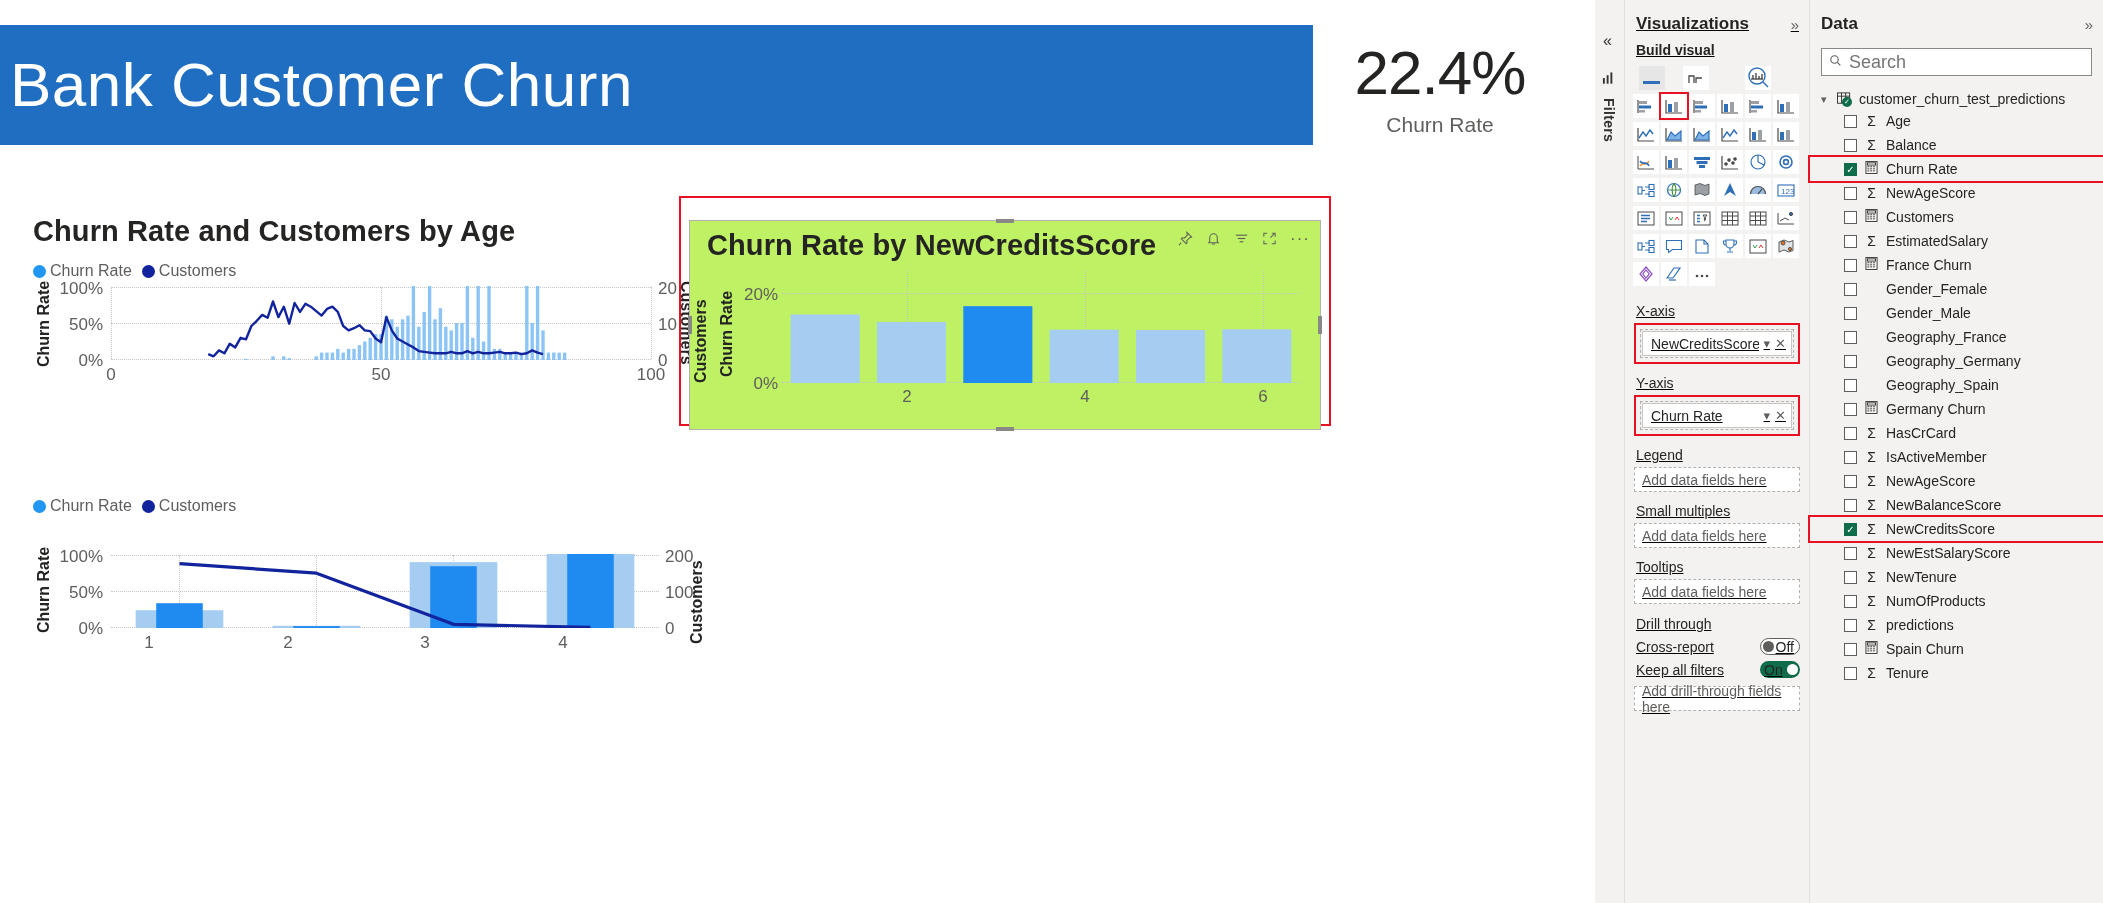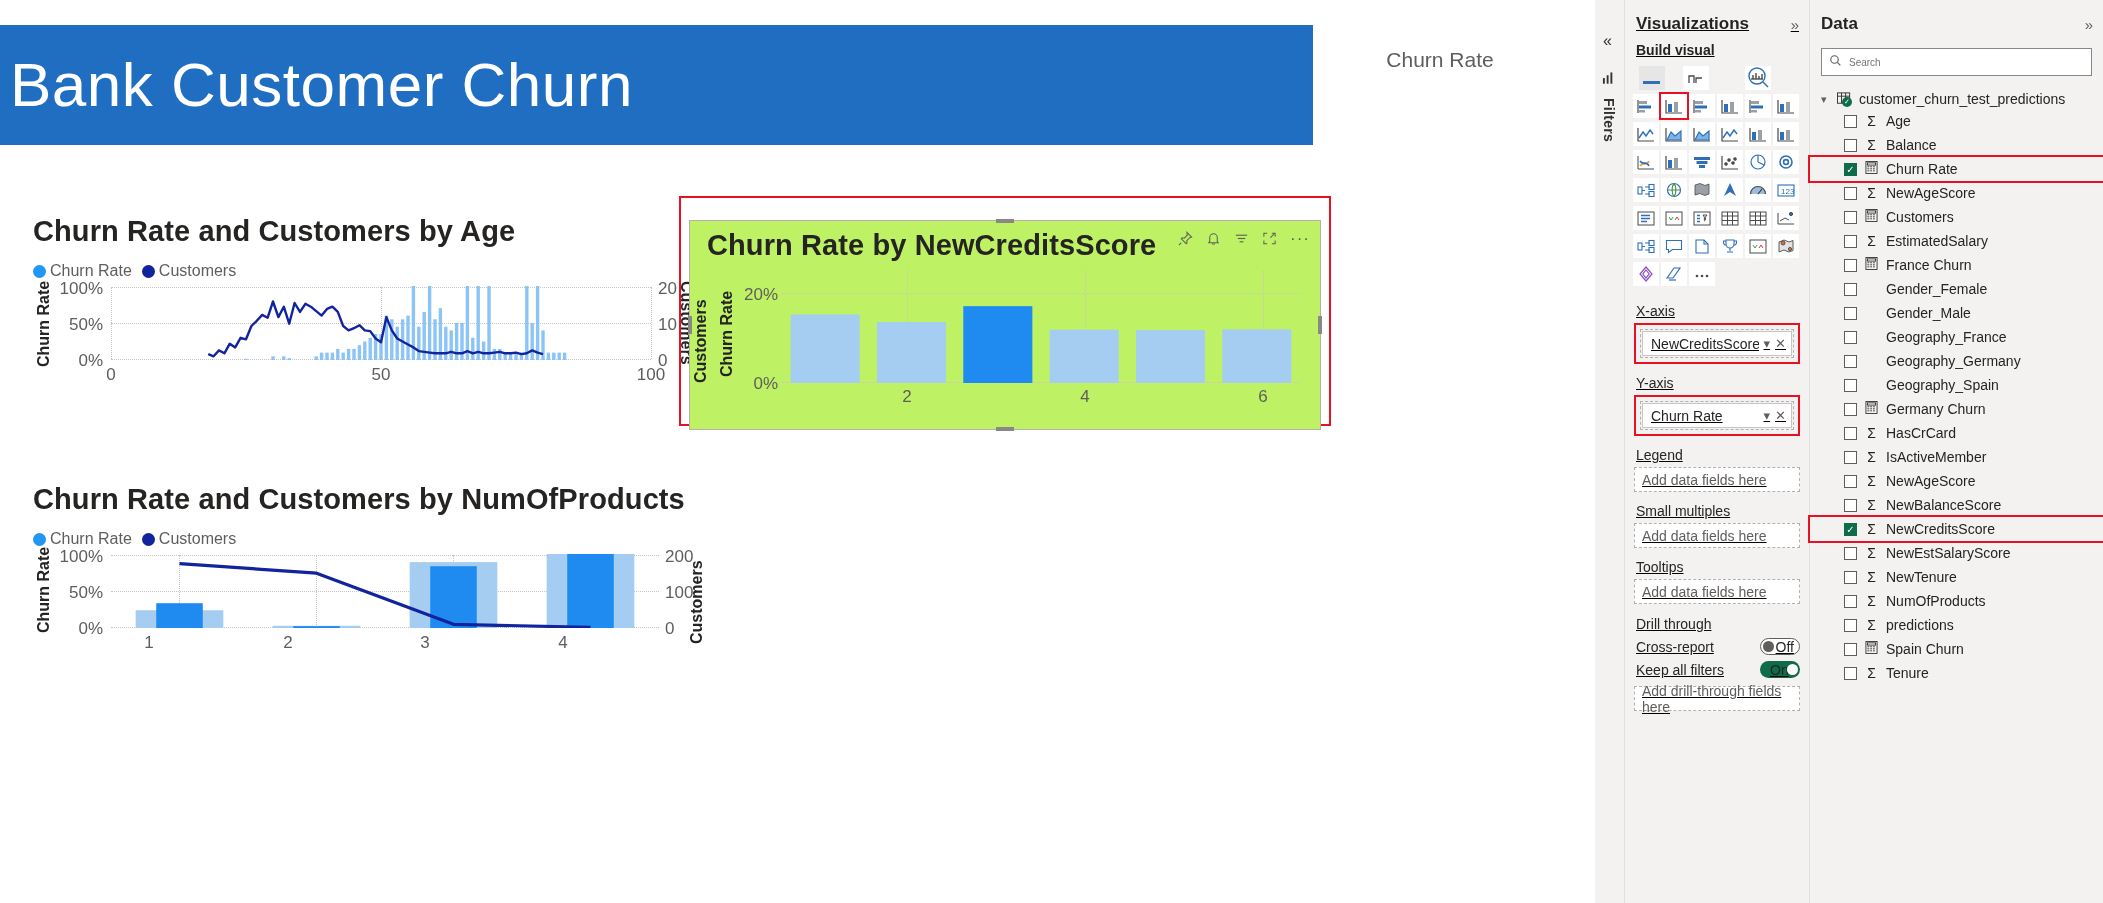--- a/index.html
+++ b/index.html
@@ -81,30 +81,30 @@
 
   .dt-label { font-size:14px; color:#252423; margin:12px 0 6px 2px; }
   .dt-row { display:flex; align-items:center; justify-content:space-between; margin:6px 0 6px 2px; }
   .dt-row span { font-size:14px; color:#252423; }
   .tog { width:40px; height:17px; border-radius:9px; position:relative; display:flex;
     align-items:center; font-size:10px; }
   .tog.off { background:#ffffff; border:1px solid #605e5c; justify-content:flex-end;
     color:#252423; padding-right:5px; }
   .tog.off .knob { position:absolute; left:2px; width:11px; height:11px; border-radius:50%;
     background:#605e5c; }
-  .tog.on { background:#0f6c4b; justify-content:flex-start; color:#ffffff; padding-left:10px; }
+  .tog.on { background:#0f6c4b; justify-content:flex-start; color:#ffffff; padding-left:4px; }
   .tog.on .knob { position:absolute; right:2px; width:11px; height:11px; border-radius:50%;
     background:#ffffff; }
 
   
   .data-pane { position:absolute; left:1810px; top:0; width:293px; height:903px;
     background:#f3f2f1; }
   .search-box { margin:6px 11px 0 11px; height:28px; background:#ffffff;
     border:1px solid #8a8886; display:flex; align-items:center; padding:0 7px; gap:7px; }
-  .search-box input { border:none; outline:none; font-size:10px; color:#605e5c; flex:1;
+  .search-box input { border:none; outline:none; font-size:18px; color:#605e5c; flex:1;
     background:transparent; font-family:"Liberation Sans", sans-serif; }
   .tbl-row { display:flex; align-items:center; gap:6px; padding:2px 0 2px 11px; font-size:14px;
     color:#252423; }
   .tbl-row .chev { font-size:11px; color:#605e5c; width:10px; }
   .fld { display:flex; align-items:center; gap:7px; padding:1px 0 1px 34px; height:24px; }
   .fld .cb { width:13px; height:13px; border:1px solid #605e5c; background:#ffffff;
     display:flex; align-items:center; justify-content:center; flex:0 0 auto; }
   .fld .cb.on { background:#0f6c4b; border-color:#0f6c4b; color:#ffffff; font-size:10px; }
   .fld .ficon { width:15px; text-align:center; color:#252423; font-size:14px; flex:0 0 auto; }
   .fld .fname { font-size:14px; color:#252423; white-space:nowrap; }
@@ -115,20 +115,21 @@
 
 <div class="app">
 
   <div class="canvas">
 
     <div class="title-banner">
       <div class="ttl">Bank Customer Churn</div>
     </div>
 
     <div class="kpi">
+      <div class="val">22.4%</div>
       <div class="lbl">Churn Rate</div>
     </div>
 
     <div style="position:absolute;left:33px;top:215px;width:660px;height:180px">
       <div class="vis-title">Churn Rate and Customers by Age</div>
       <div class="legend">
         <div class="item">
           <span class="dot" style="background:#2196F3"></span>
           <span>Churn Rate</span>
         </div>
@@ -211,21 +212,20 @@
             <path d="M97.2,68.1 L102.6,70.3 L108.0,64.4 L113.4,67.3 L118.8,57.7 L124.2,61.4 L129.6,51.8 L135.0,53.3 L140.4,40.0 L145.8,34.8 L151.2,28.9 L156.6,31.8 L162.0,15.5 L167.4,31.1 L172.8,20.7 L178.2,37.7 L183.6,17.0 L189.0,25.9 L194.4,17.8 L199.8,20.7 L205.2,25.2 L210.6,29.6 L216.0,22.9 L221.4,20.7 L226.8,25.9 L232.2,40.0 L237.6,44.4 L243.0,42.2 L248.4,39.2 L253.8,44.4 L259.2,45.1 L264.6,52.5 L270.0,56.2 L275.4,31.1 L280.8,44.4 L286.2,52.5 L291.6,55.5 L297.0,58.5 L302.4,61.4 L307.8,65.1 L313.2,65.9 L318.6,66.6 L324.0,67.3 L329.4,67.3 L334.8,67.3 L340.2,65.9 L345.6,67.3 L351.0,67.3 L356.4,65.1 L361.8,67.3 L367.2,65.9 L372.6,67.3 L378.0,67.3 L383.4,66.6 L388.8,65.9 L394.2,67.3 L399.6,67.3 L405.0,66.6 L410.4,68.1 L415.8,67.3 L421.2,64.4 L426.6,66.6 L432.0,68.1 " fill="none" stroke="#12239E" stroke-width="2.4" stroke-linejoin="round"></path>
           </svg>
 
         <div class="xtick" style="left:58px;top:90px;width:40px">0</div>
         <div class="xtick" style="left:328px;top:90px;width:40px">50</div>
         <div class="xtick" style="left:598px;top:90px;width:40px">100</div>
       </div>
     </div>
 
     <div style="position:absolute;left:33px;top:483px;width:660px;height:180px">
-      <div class="vis-title">Churn Rate and Customers by NumOfProducts</div>
       <div class="legend">
         <div class="item">
           <span class="dot" style="background:#2196F3"></span>
           <span>Churn Rate</span>
         </div>
         <div class="item">
           <span class="dot" style="background:#12239E"></span>
           <span>Customers</span>
         </div>
       </div>

